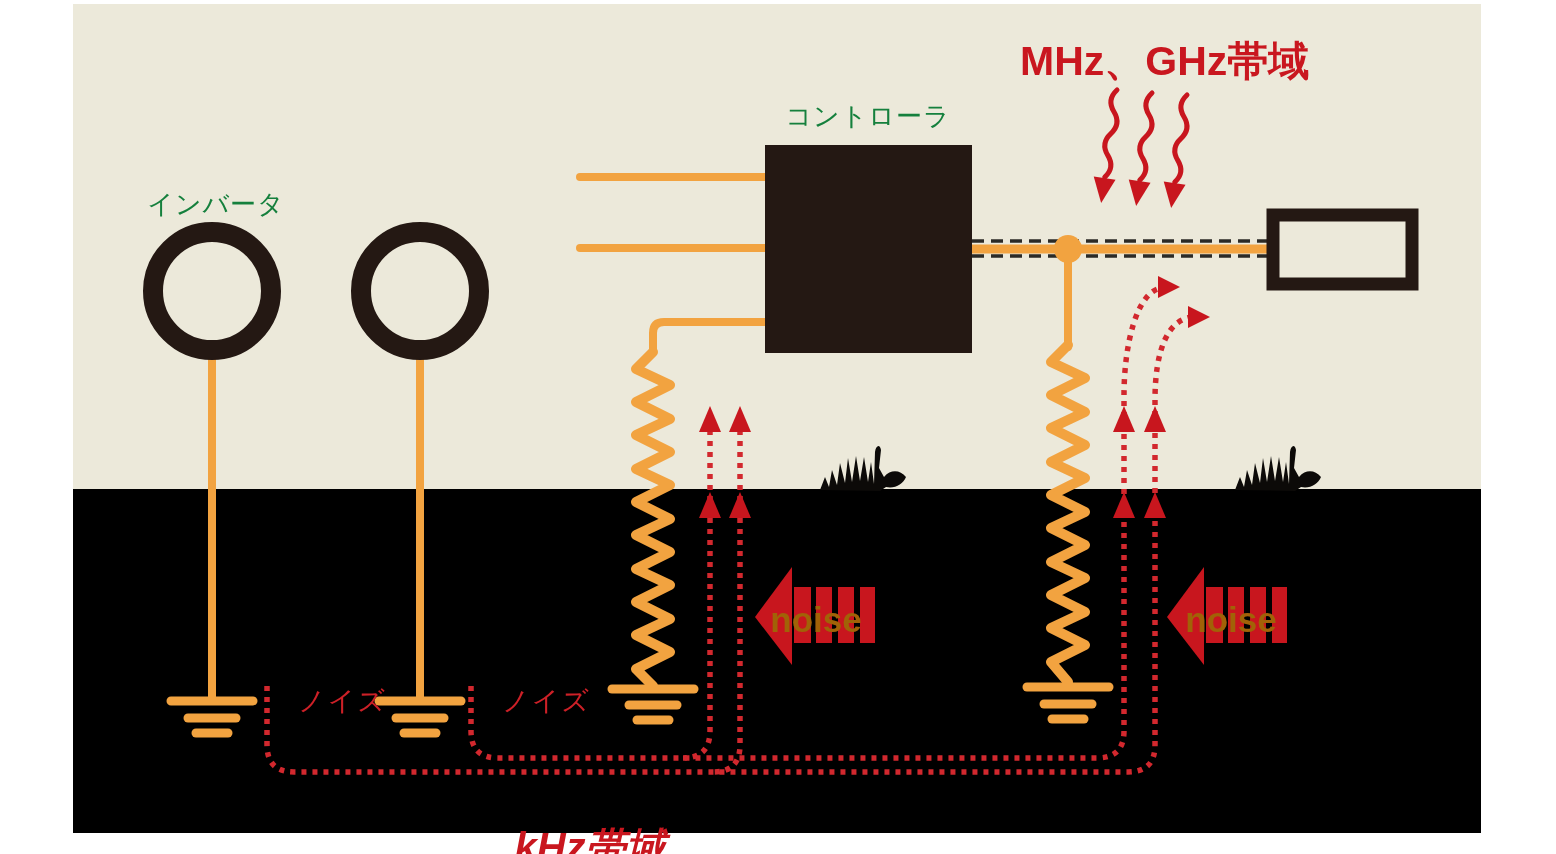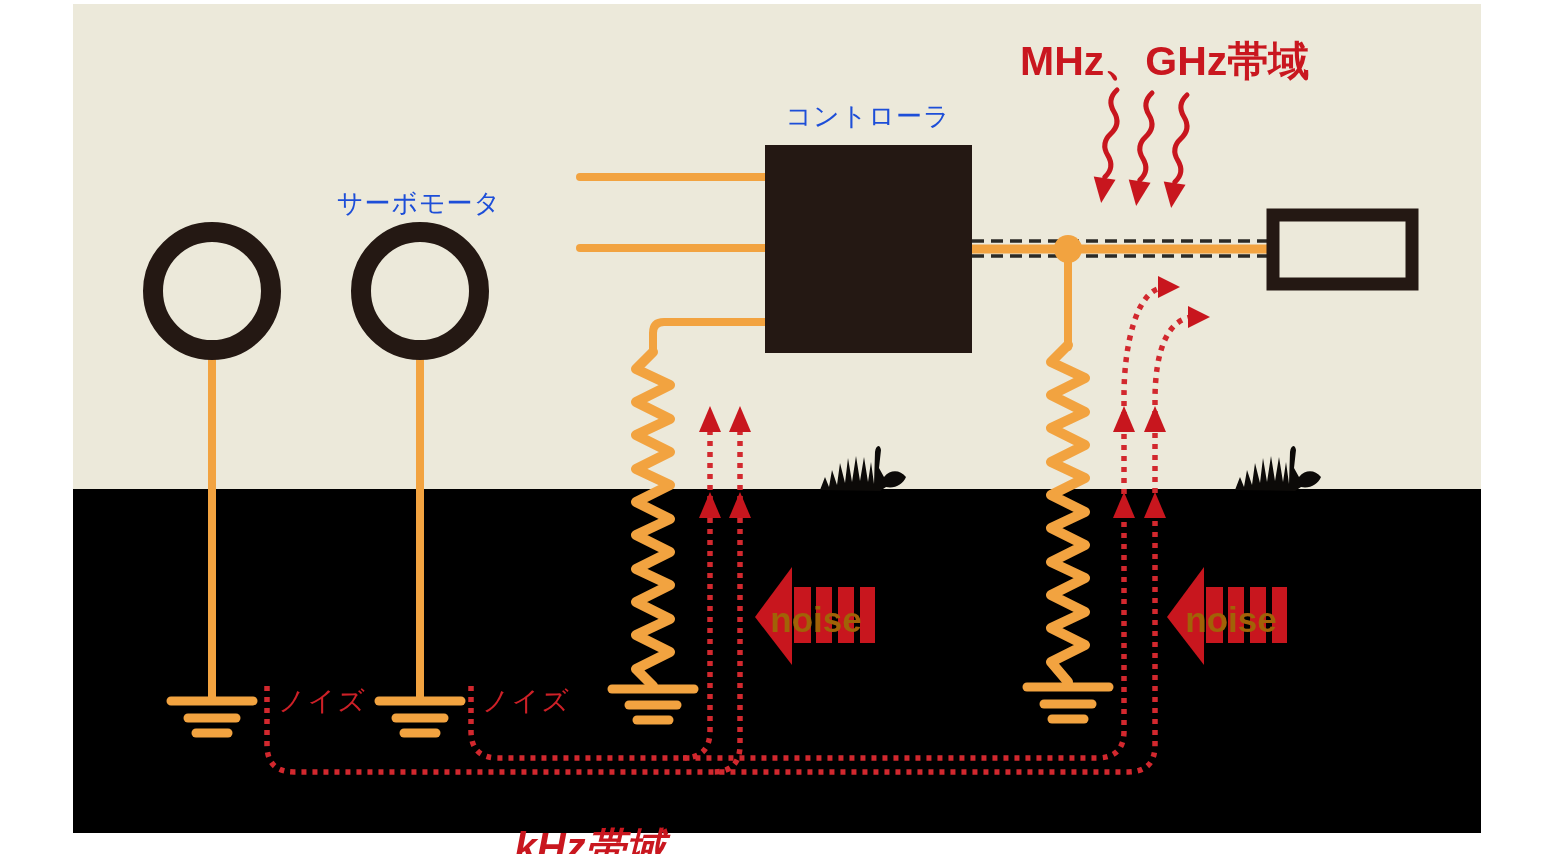--- a/index.html
+++ b/index.html
@@ -3,30 +3,30 @@
 <meta charset="utf-8">
 <style>
   html,body{margin:0;padding:0;background:#ffffff;}
   .stage{
     position:relative;width:1556px;height:854px;background:#ffffff;overflow:hidden;
     font-family:"Liberation Sans","DejaVu Sans",sans-serif;
   }
   .diagram{position:absolute;left:73px;top:4px;width:1408px;height:596px;}
   .diagram svg{position:absolute;left:0;top:0;}
   .lbl{position:absolute;white-space:nowrap;}
-  .lbl-dark{color:#1d4ed8;font-size:26px;font-weight:500;letter-spacing:1px;}
+  .lbl-dark{color:#15803d;font-size:26px;font-weight:500;letter-spacing:1px;}
   .lbl-red{color:#c9171f;font-weight:700;}
   .ctr{text-align:center;}
   .mhz{left:947px;top:30px;width:260px;font-size:41px;letter-spacing:0px;}
   .khz{left:387px;top:816px;width:260px;font-size:40px;font-style:italic;}
   .controller-lbl{left:695px;top:95px;width:200px;}
   .plc-lbl{left:1141px;top:131px;width:260px;line-height:34px;font-size:25px;}
   .inverter-lbl{left:43px;top:183px;width:200px;}
   .servo-lbl{left:246px;top:182px;width:200px;}
-  .noisejp{color:#cd2027;font-size:27px;font-weight:500;letter-spacing:2px;}
+  .noisejp{color:#cd2027;font-size:27px;font-weight:500;letter-spacing:2px;margin-left:20px;}
   .noisejp1{left:205px;top:679px;}
   .noisejp2{left:409px;top:679px;}
   .noise-en{color:#a16207;font-size:35px;font-weight:700;width:120px;top:596px;}
   .noise-en-left{left:683px;}
   .noise-en-right{left:1098px;}
 </style>
 </head>
 <body>
 
 <div class="stage">
@@ -148,20 +148,20 @@
           <rect x="83" y="-30" width="16" height="56"></rect>
           <rect x="105" y="-30" width="15" height="56"></rect>
         </g>
       </g>
     </svg>
 
     <div class="lbl lbl-red ctr mhz">MHz、GHz帯域</div>
     <div class="lbl lbl-dark ctr controller-lbl">コントローラ</div>
     <div class="lbl lbl-dark ctr plc-lbl">
     </div>
-    <div class="lbl lbl-dark ctr servo-lbl">サーボモータ</div>
+    <div class="lbl lbl-dark ctr inverter-lbl">インバータ</div>
     <div class="lbl noisejp noisejp1">ノイズ</div>
     <div class="lbl noisejp noisejp2">ノイズ</div>
     <div class="lbl noise-en noise-en-left ctr">noise</div>
     <div class="lbl noise-en noise-en-right ctr">noise</div>
     <div class="lbl lbl-red ctr khz">kHz帯域</div>
   </div>
 </div>
 
 </body></html>

